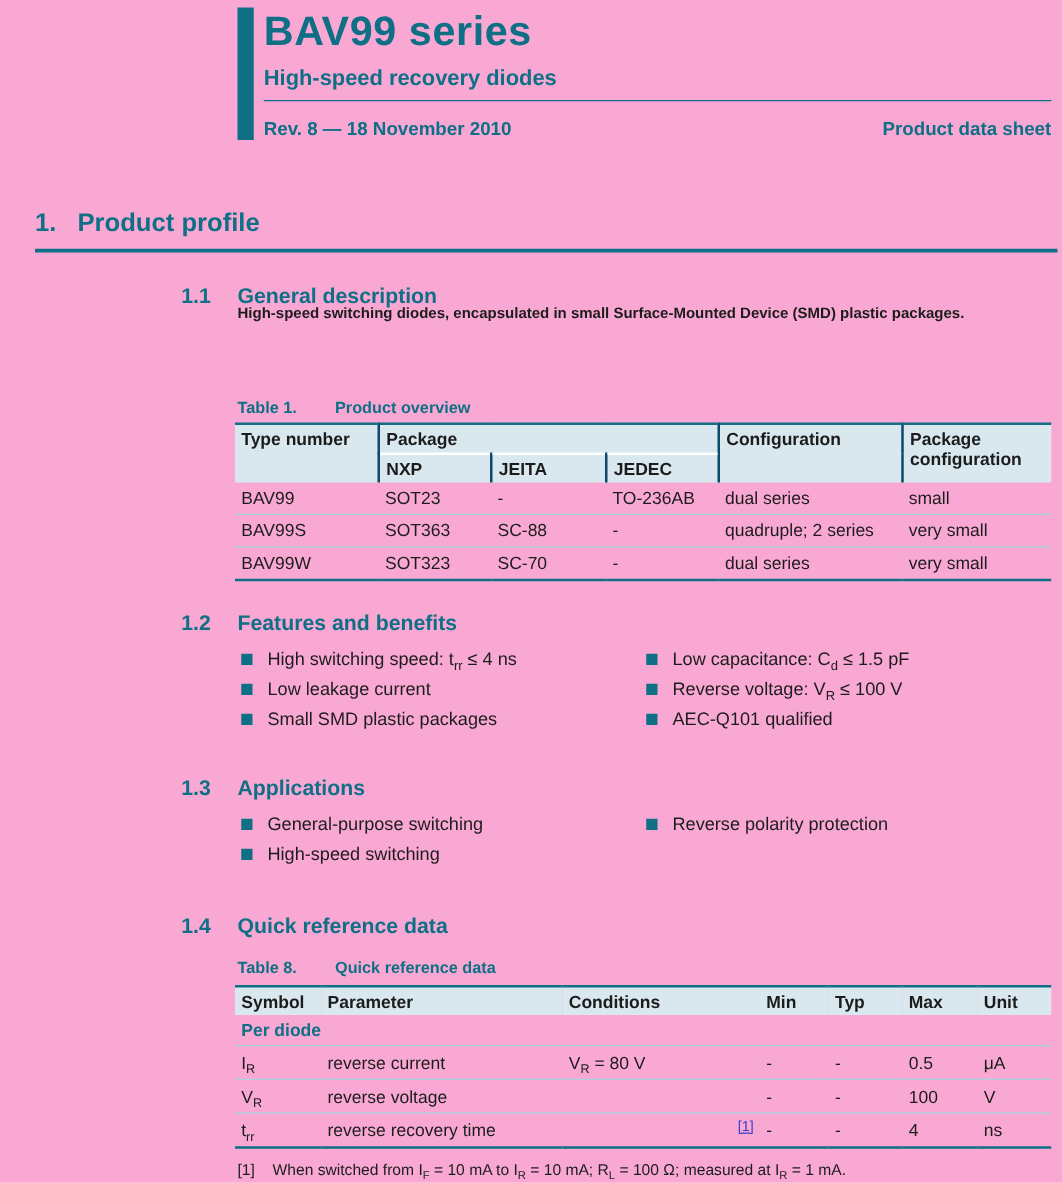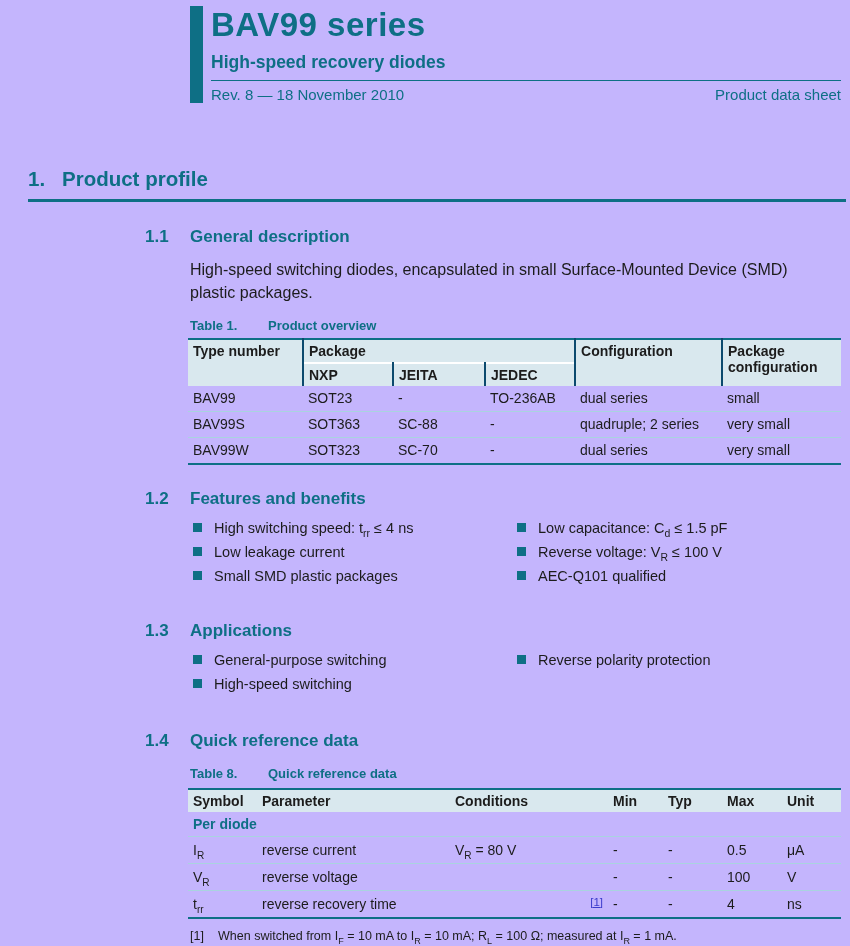--- a/index.html
+++ b/index.html
@@ -1,43 +1,43 @@
 <!DOCTYPE html>
 <html><head>
 <meta charset="utf-8">
 <style>
   * { margin:0; padding:0; box-sizing:border-box; }
   body { background:#fff; }
   .page {
-    position:relative; width:850px; height:946px; background:#c4b5fd;
+    position:relative; width:850px; height:946px; background:#f9a8d4;
     font-family:"Liberation Sans","DejaVu Sans",sans-serif; color:#1c1c1c;
     overflow:hidden;
   }
   sub { font-size:0.72em; line-height:0; }
 
   
   .doc-header { position:absolute; left:190px; top:6px; width:651px;
     border-left:13px solid #0E6F85; padding-left:8px; padding-top:2px; }
   .doc-title { font-size:33px; font-weight:bold; color:#0E6F85; line-height:1.05; letter-spacing:0.5px; }
   .doc-subtitle { font-size:17.5px; font-weight:bold; color:#0E6F85; margin-top:9px; padding-bottom:7px; }
   .rev-row { border-top:1.5px solid #0E6F85; display:flex; justify-content:space-between;
-    padding-top:5px; font-size:15px; font-weight:normal; color:#0E6F85; }
+    padding-top:14px; font-size:15px; font-weight:bold; color:#0E6F85; }
 
   
   .section-heading { position:absolute; left:28px; top:167px; width:818px;
     border-bottom:3px solid #0E6F85; padding-bottom:8px;
     font-size:20.5px; font-weight:bold; color:#0E6F85; display:flex; }
   .sec-num { width:34px; }
 
   
   .sub-heading { position:absolute; display:flex; font-size:17px; font-weight:bold; color:#0E6F85; }
   .sub-num { width:45px; }
 
-  .body-text { position:absolute; left:190px; top:259px; width:612px;
-    font-size:16px; line-height:1.42; }
+  .body-text { position:absolute; left:190px; top:242px; width:612px;
+    font-size:12px; line-height:1.42;font-weight:bold; }
 
   
   .table-caption { position:absolute; display:flex; font-size:13px; font-weight:bold; color:#0E6F85; }
   .cap-label { width:78px; }
 
   
   table { border-collapse:collapse; table-layout:fixed; font-size:14px; }
   .dtable { position:absolute; width:653px; border-top:2px solid #0E6F85; border-bottom:2px solid #0E6F85; }
   .dtable th { background:#D9E8EE; font-weight:bold; text-align:left; padding:3px 5px; vertical-align:top; }
   .dtable td { padding:5px 5px; vertical-align:top; text-align:left; }

